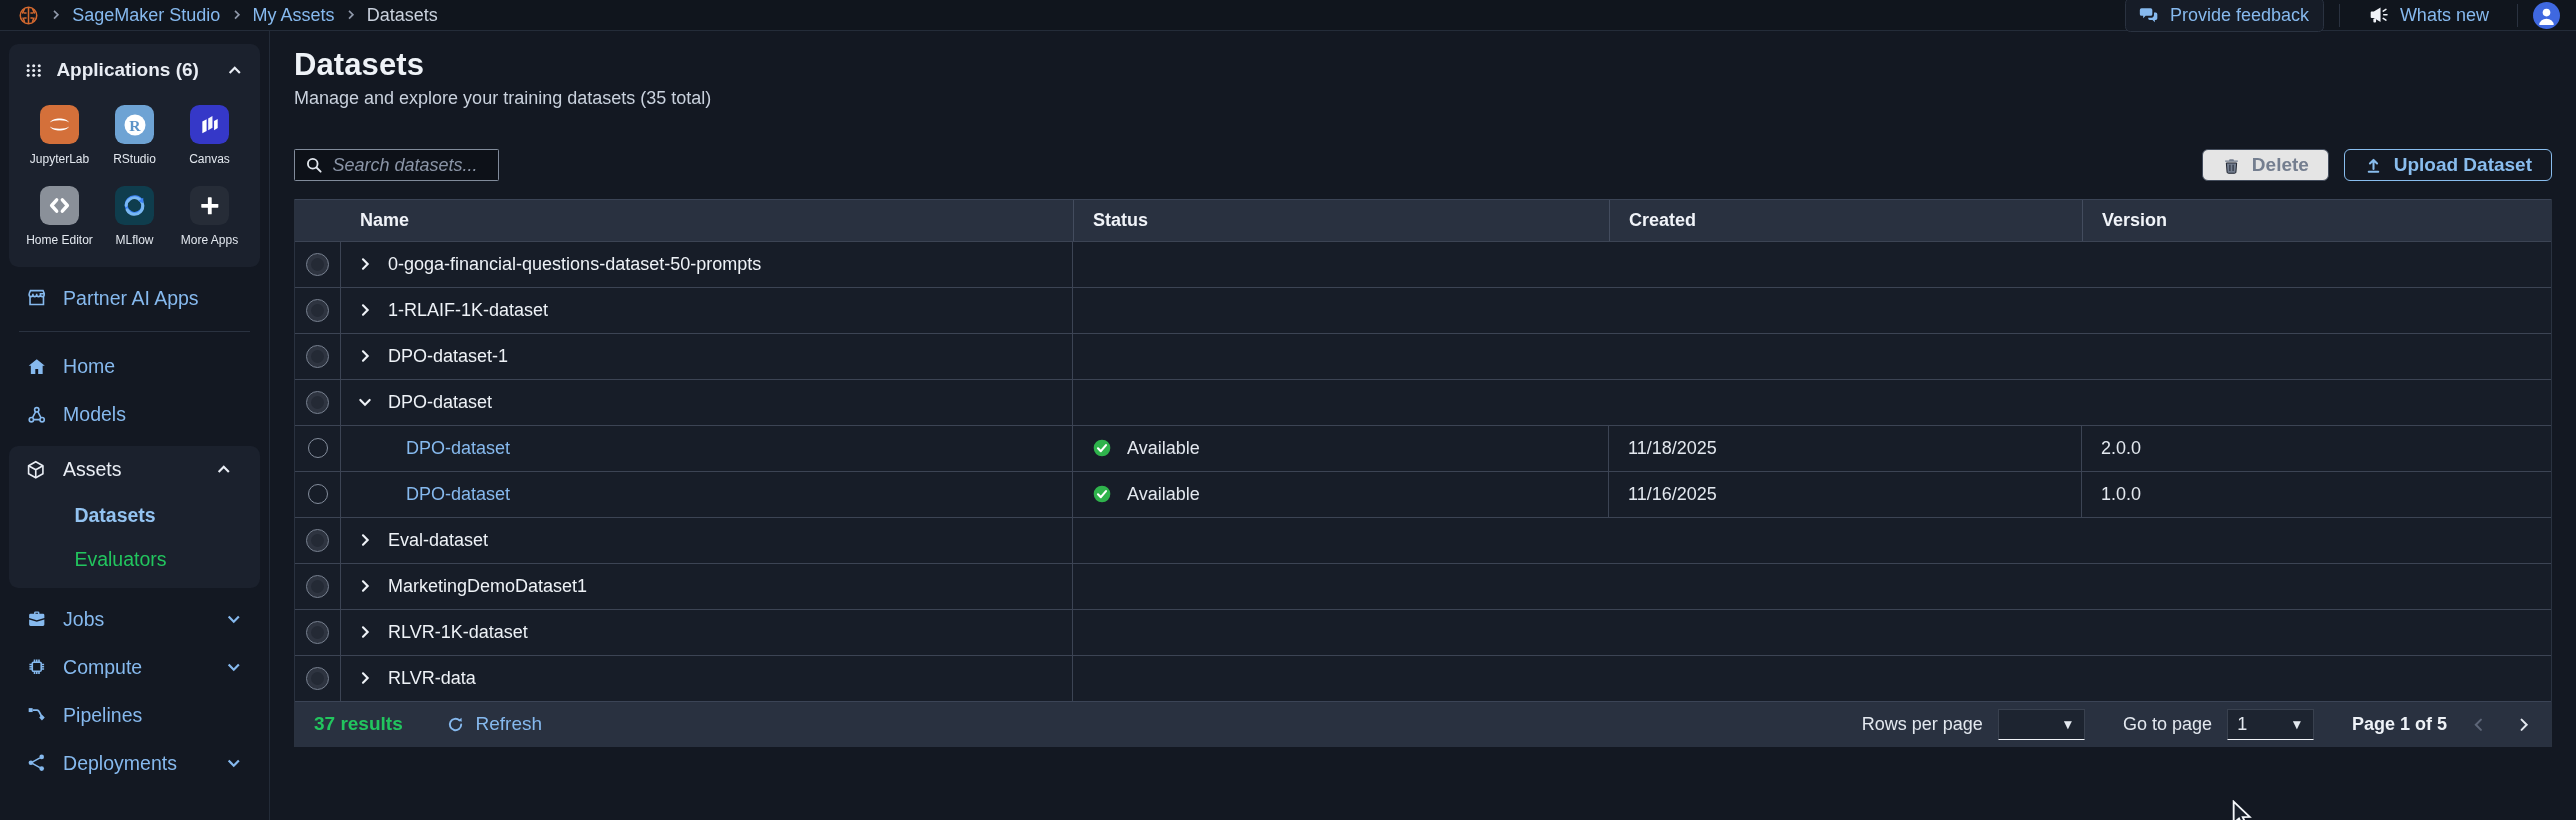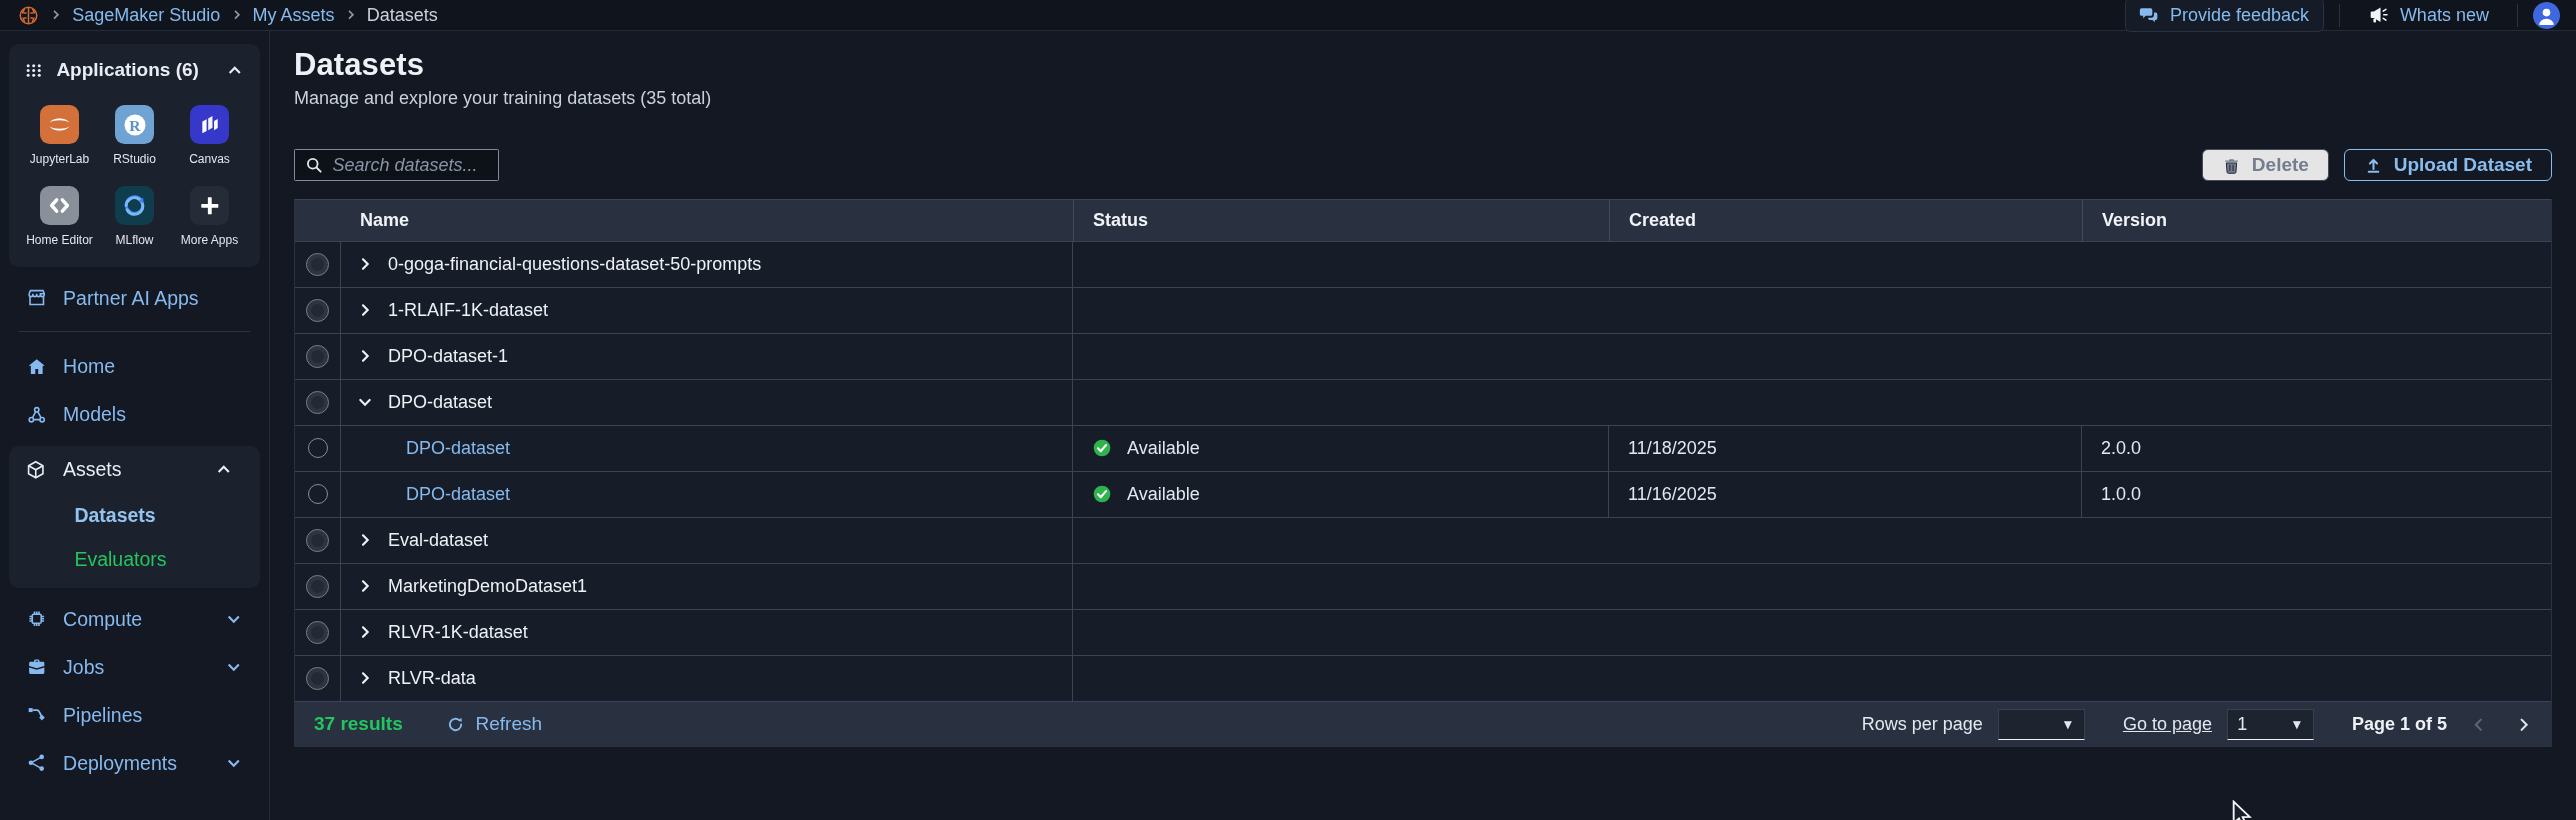--- a/index.html
+++ b/index.html
@@ -80,21 +80,21 @@
   .expand-btn { display:flex; align-items:center; justify-content:center; cursor:pointer; }
 
   
   .t-footer { background:#293140; border-top:0.7px solid #3b4456; height:46px; display:flex; align-items:center; padding:0 19px; }
   .results { font-size:19px; font-weight:700; color:#22c55e; }
   .refresh { margin-left:43px; display:flex; align-items:center; gap:10.8px; color:#86b9ee; font-size:19px; cursor:pointer; }
   .f-spacer { flex:1; }
   .f-label { font-size:18px; color:#e3e8ef;margin-left:47px; }
   .f-select { width:87px; height:31px; background:#1d2430; border:0.7px solid #39414f; border-bottom:1.3px solid #f0f3f8; margin-left:15px; display:flex; align-items:center; padding:0 9.4px; cursor:pointer; font-size:18px; color:#e3e8ef; }
   .f-select .caret { margin-left:auto; font-size:13.4px; color:#e3e8ef; }
-  .gap-lg { margin-left:38px;text-decoration:underline; }
+  .gap-lg { margin-left:38px; }
   .page-info { font-size:18px; font-weight:600; color:#eef2f7; margin-left:38px; }
   .pager { display:flex; align-items:center; gap:27px; margin-left:23px; }
   .pg { cursor:pointer; display:flex; align-items:center; }
   .pg.disabled { cursor:default; }
 
   .cursor { position:absolute; left:2231px; top:800px; pointer-events:none; }
 </style>
 </head>
 <body>
 
@@ -276,36 +276,36 @@
         </div>
         <div class="sub-item active">
           <span>Datasets</span>
         </div>
         <div class="sub-item">
           <span>Evaluators</span>
         </div>
       </div>
 
       <div class="nav-item">
+        <svg width="21.5" height="21.5" viewBox="0 0 24 24" fill="#86b9ee">
+          <path d="M9 6.5 V5.4 a1.6 1.6 0 0 1 1.6-1.6 h2.8 A1.6 1.6 0 0 1 15 5.4 v1.1 h4 a1.5 1.5 0 0 1 1.5 1.5 v3.2 L12 13.6 L3.5 11.2 V8 A1.5 1.5 0 0 1 5 6.5z M10.6 6.5 h2.8 V5.4 h-2.8z"></path>
+          <path d="M3.5 12.9 L12 15.3 l8.5-2.4 v5.6 A1.5 1.5 0 0 1 19 20 H5 a1.5 1.5 0 0 1 -1.5-1.5z"></path>
+        </svg>
+        <span class="nav-label">Jobs</span>
+        <svg width="17.5" height="17.5" viewBox="0 0 24 24" fill="none" stroke="#86b9ee" stroke-width="3">
+            <polyline points="5 9 12 16 19 9"></polyline>
+          </svg>
+      </div>
+
+      <div class="nav-item">
         <svg width="21.5" height="21.5" viewBox="0 0 24 24" fill="none" stroke="#86b9ee" stroke-width="1.8">
           <rect x="7" y="7" width="10" height="10" rx="1.5"></rect>
           <path d="M9.5 7 V3.8 M12 7 V3.8 M14.5 7 V3.8 M9.5 20.2 V17 M12 20.2 V17 M14.5 20.2 V17 M7 9.5 H3.8 M7 12 H3.8 M7 14.5 H3.8 M20.2 9.5 H17 M20.2 12 H17 M20.2 14.5 H17"></path>
         </svg>
         <span class="nav-label">Compute</span>
-        <svg width="17.5" height="17.5" viewBox="0 0 24 24" fill="none" stroke="#86b9ee" stroke-width="3">
-            <polyline points="5 9 12 16 19 9"></polyline>
-          </svg>
-      </div>
-
-      <div class="nav-item">
-        <svg width="21.5" height="21.5" viewBox="0 0 24 24" fill="#86b9ee">
-          <path d="M9 6.5 V5.4 a1.6 1.6 0 0 1 1.6-1.6 h2.8 A1.6 1.6 0 0 1 15 5.4 v1.1 h4 a1.5 1.5 0 0 1 1.5 1.5 v3.2 L12 13.6 L3.5 11.2 V8 A1.5 1.5 0 0 1 5 6.5z M10.6 6.5 h2.8 V5.4 h-2.8z"></path>
-          <path d="M3.5 12.9 L12 15.3 l8.5-2.4 v5.6 A1.5 1.5 0 0 1 19 20 H5 a1.5 1.5 0 0 1 -1.5-1.5z"></path>
-        </svg>
-        <span class="nav-label">Jobs</span>
         <svg width="17.5" height="17.5" viewBox="0 0 24 24" fill="none" stroke="#86b9ee" stroke-width="3">
             <polyline points="5 9 12 16 19 9"></polyline>
           </svg>
       </div>
 
       <div class="nav-item">
         <svg width="21.5" height="21.5" viewBox="0 0 24 24" fill="none" stroke="#86b9ee" stroke-width="2">
           <rect x="3" y="4.6" width="4.4" height="4.4" fill="#86b9ee" stroke="none"></rect>
           <path d="M7.4 6.8 h5 c3.6 0 3.6 8.4 7.2 8.4"></path>
           <rect x="15.6" y="13" width="4.4" height="4.4" fill="#86b9ee" stroke="none" transform="rotate(45 17.8 15.2)"></rect>

